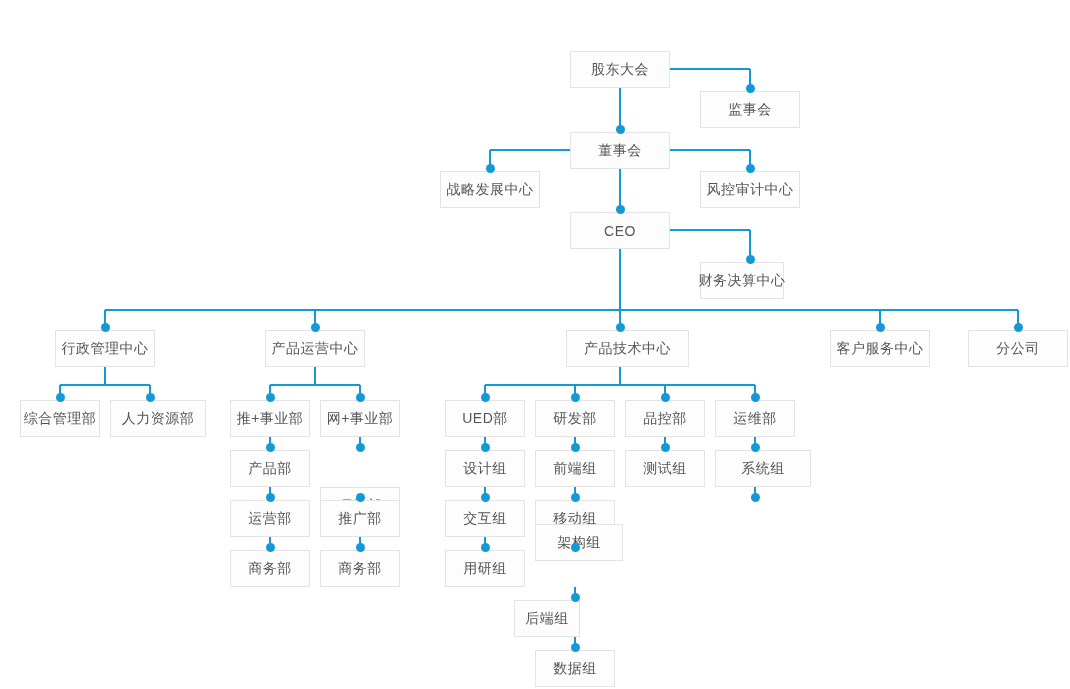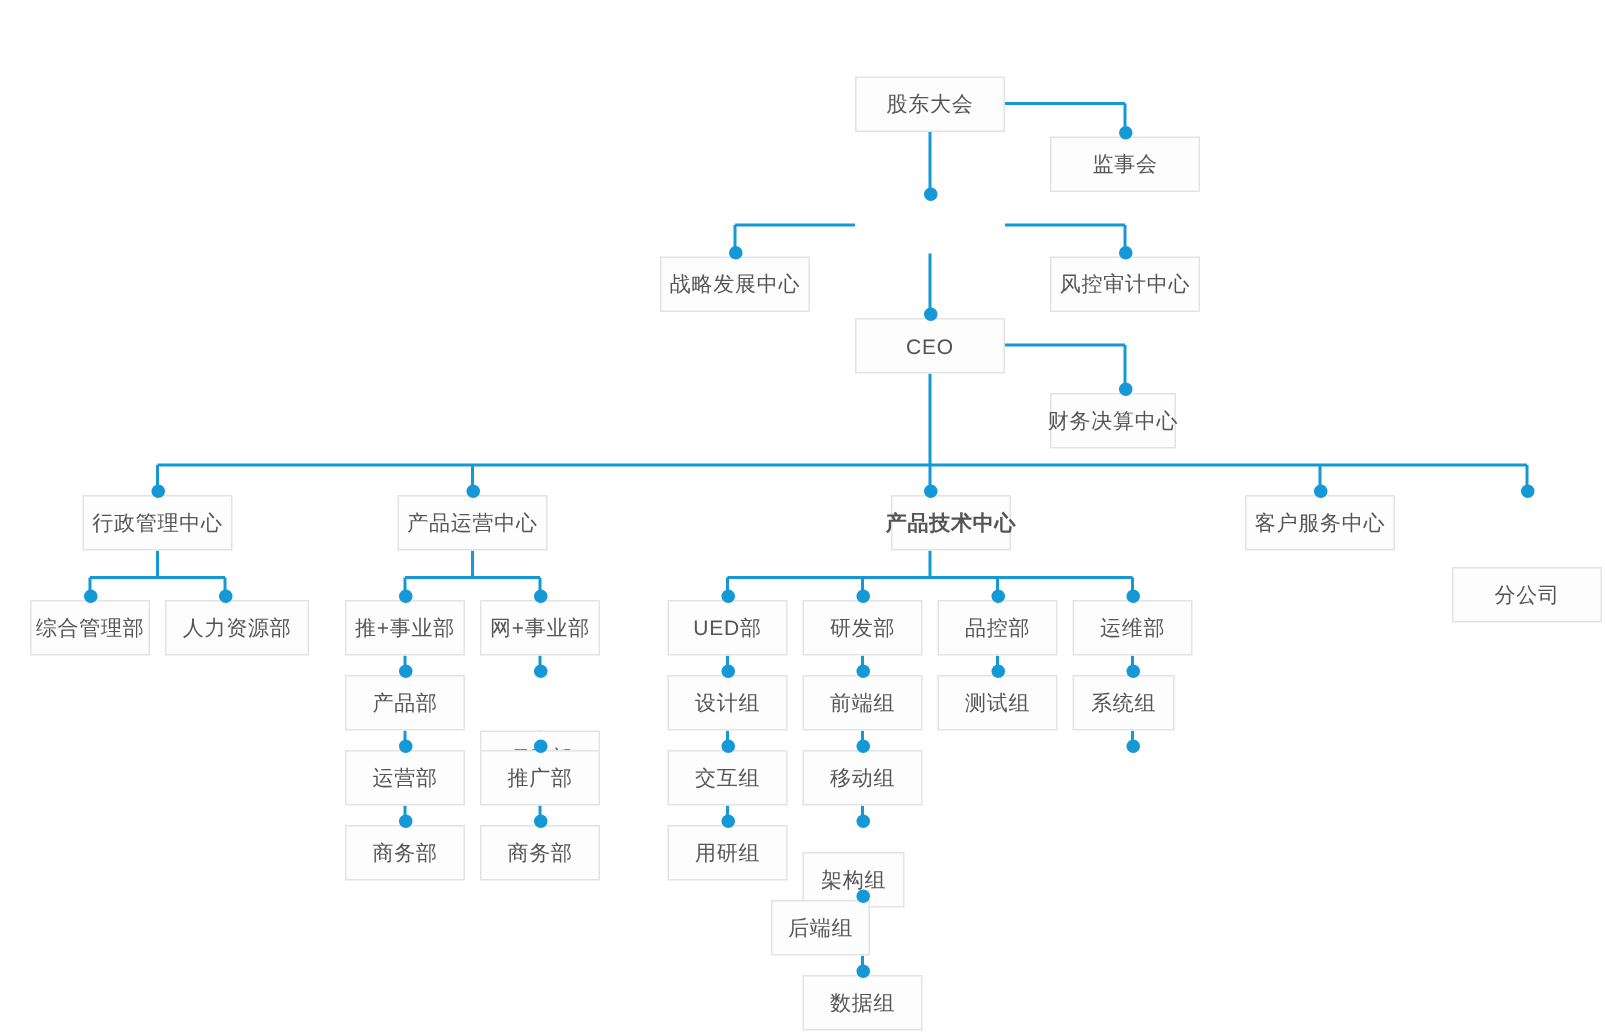--- a/index.html
+++ b/index.html
@@ -87,20 +87,23 @@
     <div class="line" style="left: 664px; top: 437px; width: 2px; height: 12px;"></div>
     <div class="line" style="left: 754px; top: 437px; width: 2px; height: 12px;"></div>
     <div class="line" style="left: 754px; top: 487px; width: 2px; height: 12px;"></div>
     <div class="node" style="left: 700px; top: 91px; width: 100px;">
       <span>监事会</span>
     </div>
     <div class="node" style="left: 570px; top: 51px; width: 100px;">
       <span>股东大会</span>
     </div>
     <div class="dot" style="left: 745.5px; top: 83.5px;"></div>
+    <div class="node" style="left: 570px; top: 132px; width: 100px;">
+      <span>董事会</span>
+    </div>
     <div class="dot" style="left: 615.5px; top: 124.5px;"></div>
     <div class="node" style="left: 440px; top: 171px; width: 100px;">
       <span>战略发展中心</span>
     </div>
     <div class="dot" style="left: 485.5px; top: 163.5px;"></div>
     <div class="node" style="left: 700px; top: 171px; width: 100px;">
       <span>风控审计中心</span>
     </div>
     <div class="dot" style="left: 745.5px; top: 163.5px;"></div>
     <div class="node" style="left: 570px; top: 212px; width: 100px;">
@@ -112,29 +115,29 @@
     </div>
     <div class="dot" style="left: 745.5px; top: 254.5px;"></div>
     <div class="node" style="left: 55px; top: 330px; width: 100px;">
       <span>行政管理中心</span>
     </div>
     <div class="dot" style="left: 100.5px; top: 322.5px;"></div>
     <div class="node" style="left: 265px; top: 330px; width: 100px;">
       <span>产品运营中心</span>
     </div>
     <div class="dot" style="left: 310.5px; top: 322.5px;"></div>
-    <div class="node" style="left: 594px; top: 330px; width: 80px; font-weight: bold;">
+    <div class="node" style="left: 566px; top: 330px; width: 123px;">
       <span>产品技术中心</span>
     </div>
     <div class="dot" style="left: 615.5px; top: 322.5px;"></div>
     <div class="node" style="left: 830px; top: 330px; width: 100px;">
       <span>客户服务中心</span>
     </div>
     <div class="dot" style="left: 875.5px; top: 322.5px;"></div>
-    <div class="node" style="left: 968px; top: 330px; width: 100px; margin-top: 48px;">
+    <div class="node" style="left: 968px; top: 330px; width: 100px;">
       <span>分公司</span>
     </div>
     <div class="dot" style="left: 1013.5px; top: 322.5px;"></div>
     <div class="node" style="left: 20px; top: 400px; width: 80px;">
       <span>综合管理部</span>
     </div>
     <div class="dot" style="left: 55.5px; top: 392.5px;"></div>
     <div class="node" style="left: 110px; top: 400px; width: 96px;">
       <span>人力资源部</span>
     </div>
@@ -200,34 +203,34 @@
     </div>
     <div class="dot" style="left: 480.5px; top: 542.5px;"></div>
     <div class="node" style="left: 535px; top: 450px; width: 80px;">
       <span>前端组</span>
     </div>
     <div class="dot" style="left: 570.5px; top: 442.5px;"></div>
     <div class="node" style="left: 535px; top: 500px; width: 80px;">
       <span>移动组</span>
     </div>
     <div class="dot" style="left: 570.5px; top: 492.5px;"></div>
-    <div class="node" style="left: 535px; top: 568px; width: 68px;">
+    <div class="node" style="left: 535px; top: 524px; width: 88px;">
       <span>架构组</span>
     </div>
     <div class="dot" style="left: 570.5px; top: 542.5px;"></div>
     <div class="node" style="left: 514px; top: 600px; width: 66px;">
       <span>后端组</span>
     </div>
     <div class="dot" style="left: 570.5px; top: 592.5px;"></div>
     <div class="node" style="left: 535px; top: 650px; width: 80px;">
       <span>数据组</span>
     </div>
     <div class="dot" style="left: 570.5px; top: 642.5px;"></div>
     <div class="node" style="left: 625px; top: 450px; width: 80px;">
       <span>测试组</span>
     </div>
     <div class="dot" style="left: 660.5px; top: 442.5px;"></div>
-    <div class="node" style="left: 715px; top: 450px; width: 68px;">
+    <div class="node" style="left: 715px; top: 450px; width: 96px;">
       <span>系统组</span>
     </div>
     <div class="dot" style="left: 750.5px; top: 442.5px;"></div>
     <div class="dot" style="left: 750.5px; top: 492.5px;"></div>
   </div>
 
 </body></html>

